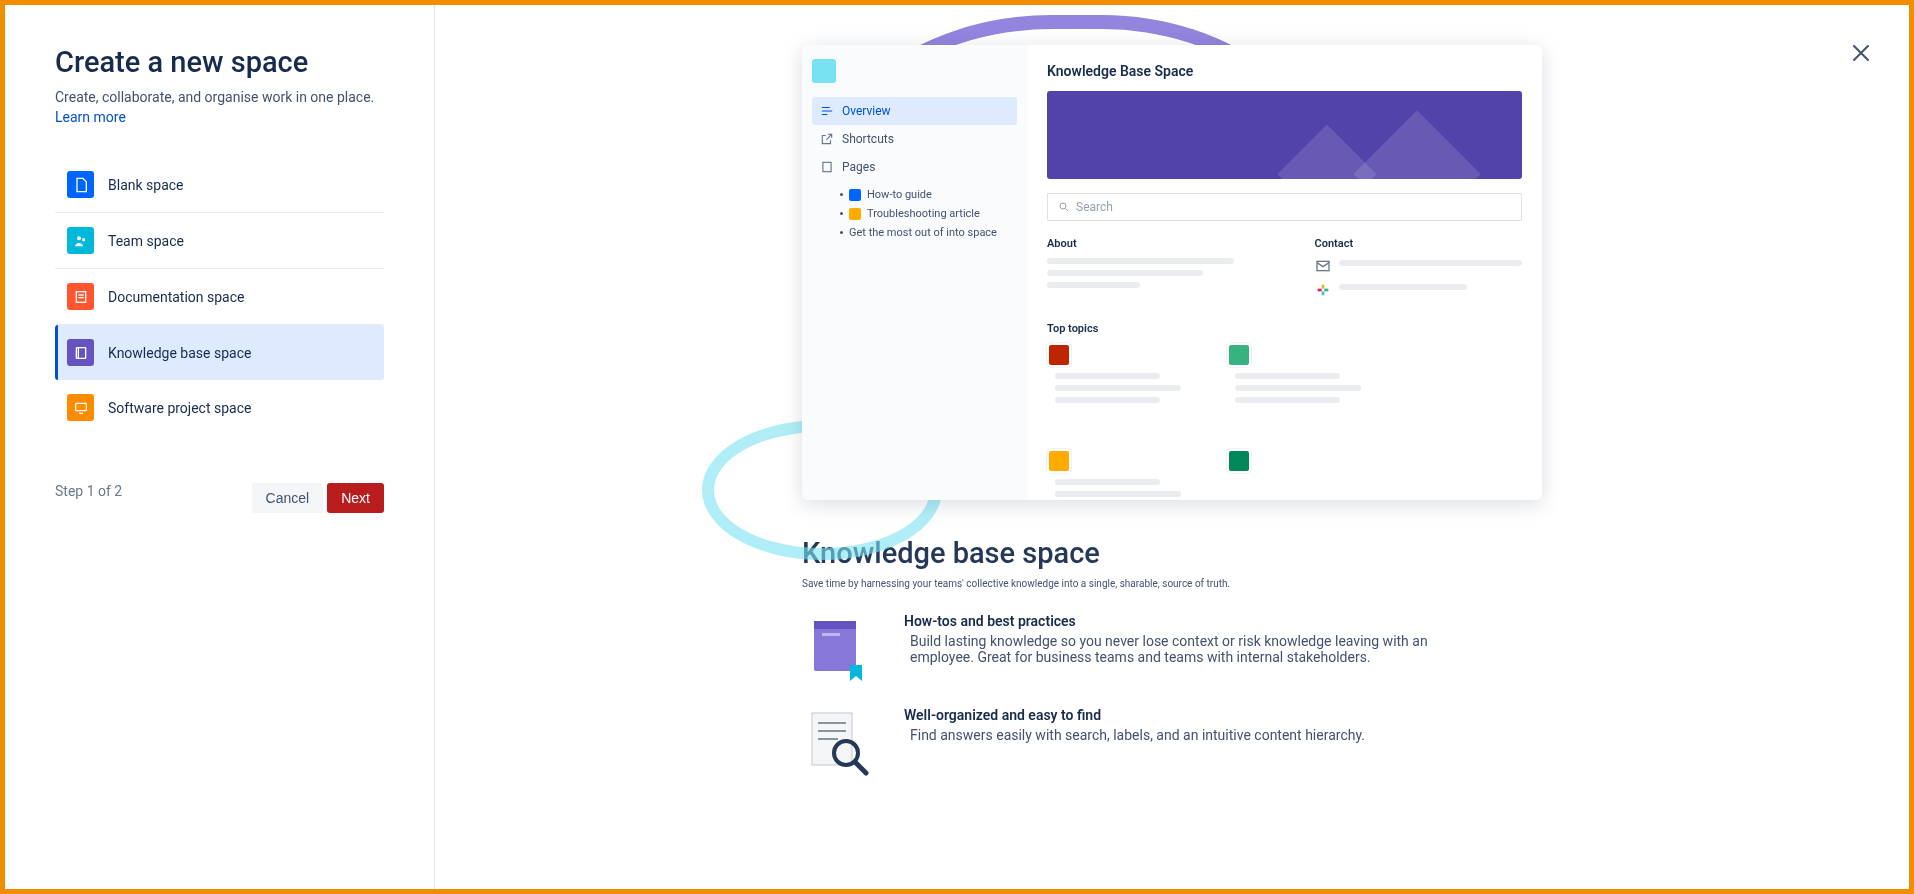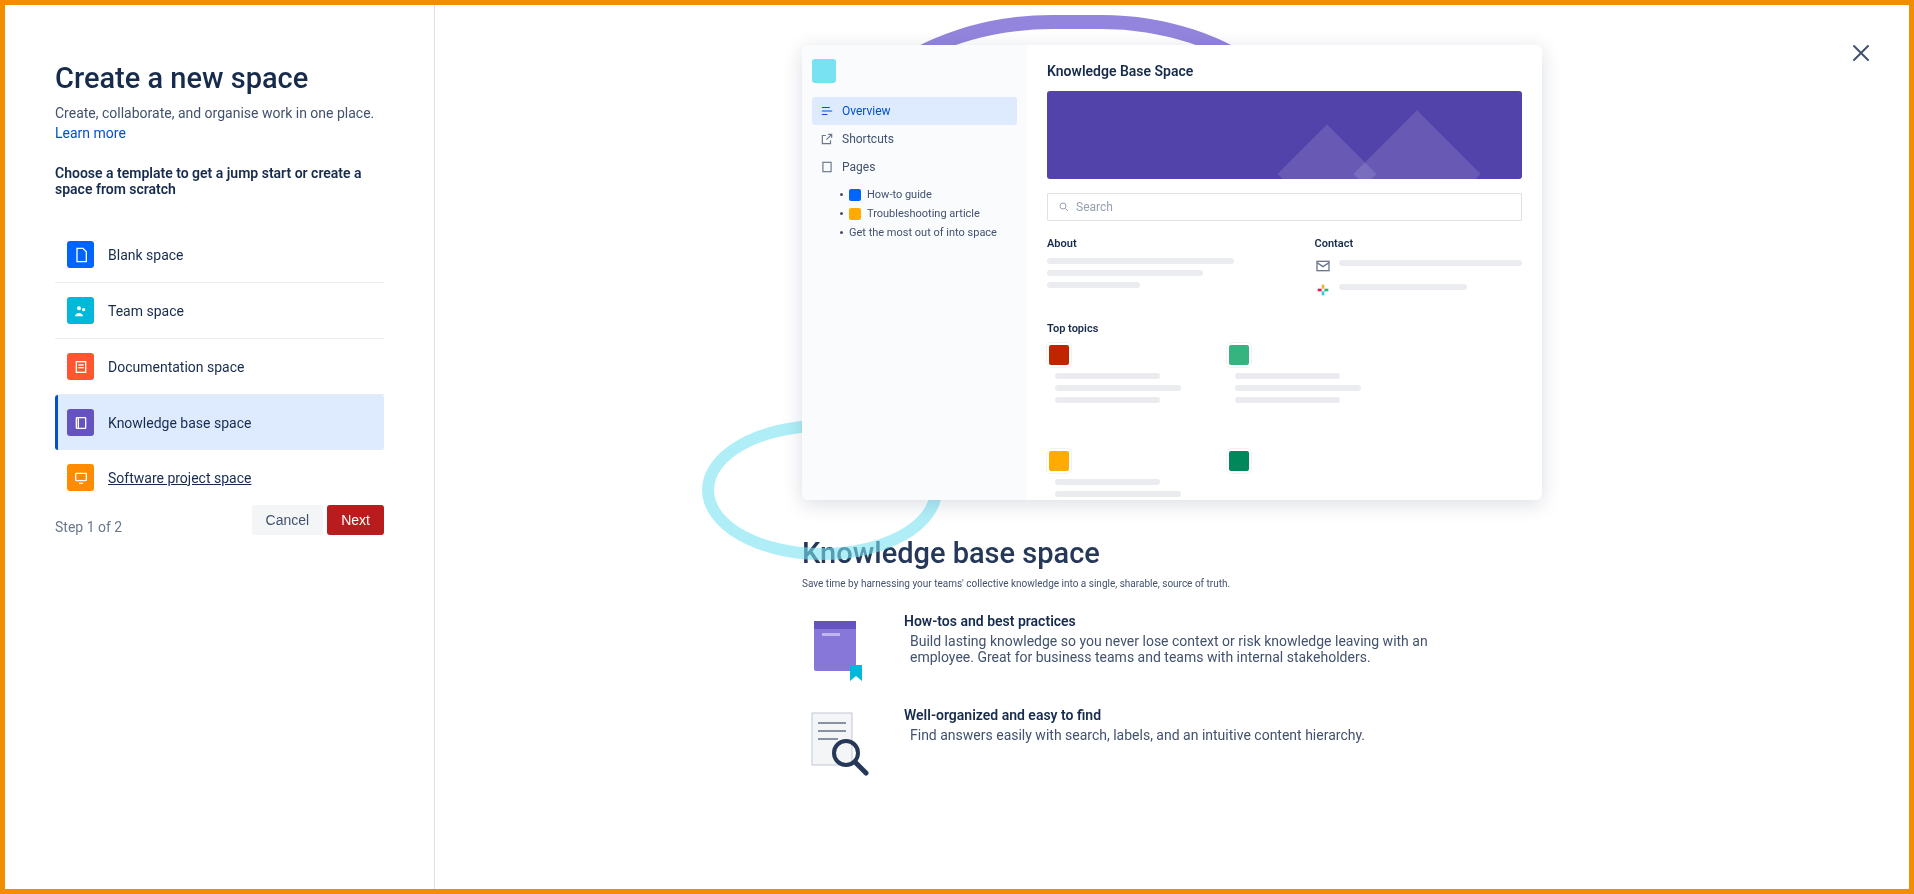--- a/index.html
+++ b/index.html
@@ -9,57 +9,58 @@
   width: 1914px;
   height: 894px;
   border: 5px solid #F18E00;
   position: relative;
   color: #172b4d;
 }
 .container { display: flex; height: 100%; }
 .left-panel {
   width: 430px;
   border-right: 1px solid #dfe1e6;
-  padding: 56px 50px 0 50px;
+  padding: 40px 50px 0 50px;
   display: flex;
   flex-direction: column;
 }
 .left-title { font-size: 29px; font-weight: 500; margin-bottom: 10px; color: #172b4d; }
 .left-subtitle { font-size: 14px; color: #42526e; margin-bottom: 4px; }
 .learn-more { font-size: 14px; color: #0052cc; text-decoration: none; display: inline-block; margin-bottom: 24px; }
 .template-prompt { font-size: 14px; font-weight: 600; color: #172b4d; margin-bottom: 22px; }
 .template-list { margin-top: 8px; }
 .template-item {
   display: flex;
   align-items: center;
   padding: 14px 12px;
   border-bottom: 1px solid #ebecf0;
   cursor: pointer;
 }
-.template-item:last-child { border-bottom: none; text-decoration: underline; }
+.template-item:last-child { border-bottom: none; }
 .template-item.selected {
   background: #deebff;
   border-bottom: none;
   border-left: 3px solid #0052cc;
   border-radius: 3px;
   padding-left: 9px;
 }
 .template-icon {
   width: 27px; height: 27px; border-radius: 3px;
   margin-right: 14px;
   display: flex; align-items: center; justify-content: center;
 }
 .template-label { font-size: 14px; color: #172b4d; }
 .icon-blank { background: #0065ff; }
 .icon-team { background: #00b8d9; }
 .icon-doc { background: #ff5630; }
 .icon-kb { background: #6554c0; }
 .icon-software { background: #ff8b00; }
 .footer-row {
-  display: flex; align-items: flex-end; justify-content: space-between;
+  display: flex; align-items: flex-start; justify-content: space-between;
+  margin-top: 48px;
 }
 .step-label { font-size: 14px; color: #6b778c; }
 .footer-buttons { display: flex; gap: 4px; }
 .btn { font-size: 14px; padding: 7px 14px; border-radius: 3px; border: none; cursor: pointer; }
 .btn-cancel { background: #f4f5f7; color: #42526e; }
 .btn-next { background: #b91c1c; color: #fff; }
 .close-btn {
   position: absolute; top: 36px; right: 36px;
   width: 24px; height: 24px; cursor: pointer;
   color: #42526e;
@@ -146,21 +147,20 @@
   <svg viewBox="0 0 24 24" width="24" height="24">
       <path d="M5 5l14 14M19 5L5 19" stroke="currentColor" stroke-width="2" fill="none" stroke-linecap="round"></path>
     </svg>
 </div>
 
 <div class="container">
   <div class="left-panel">
     <h1 class="left-title">Create a new space</h1>
     <div class="left-subtitle">Create, collaborate, and organise work in one place.</div>
     <a href="#" class="learn-more">Learn more</a>
-    <div class="template-prompt">Choose a template to get a jump start or create a space from scratch</div>
 
     <div class="template-list">
       <div class="template-item">
         <div class="template-icon icon-blank">
           <svg width="16" height="16" viewBox="0 0 24 24" fill="#fff">
               <path d="M6 2h9l5 5v15H6z" fill="none" stroke="#fff" stroke-width="2"></path>
             </svg>
         </div>
         <span class="template-label">Blank space</span>
       </div>

